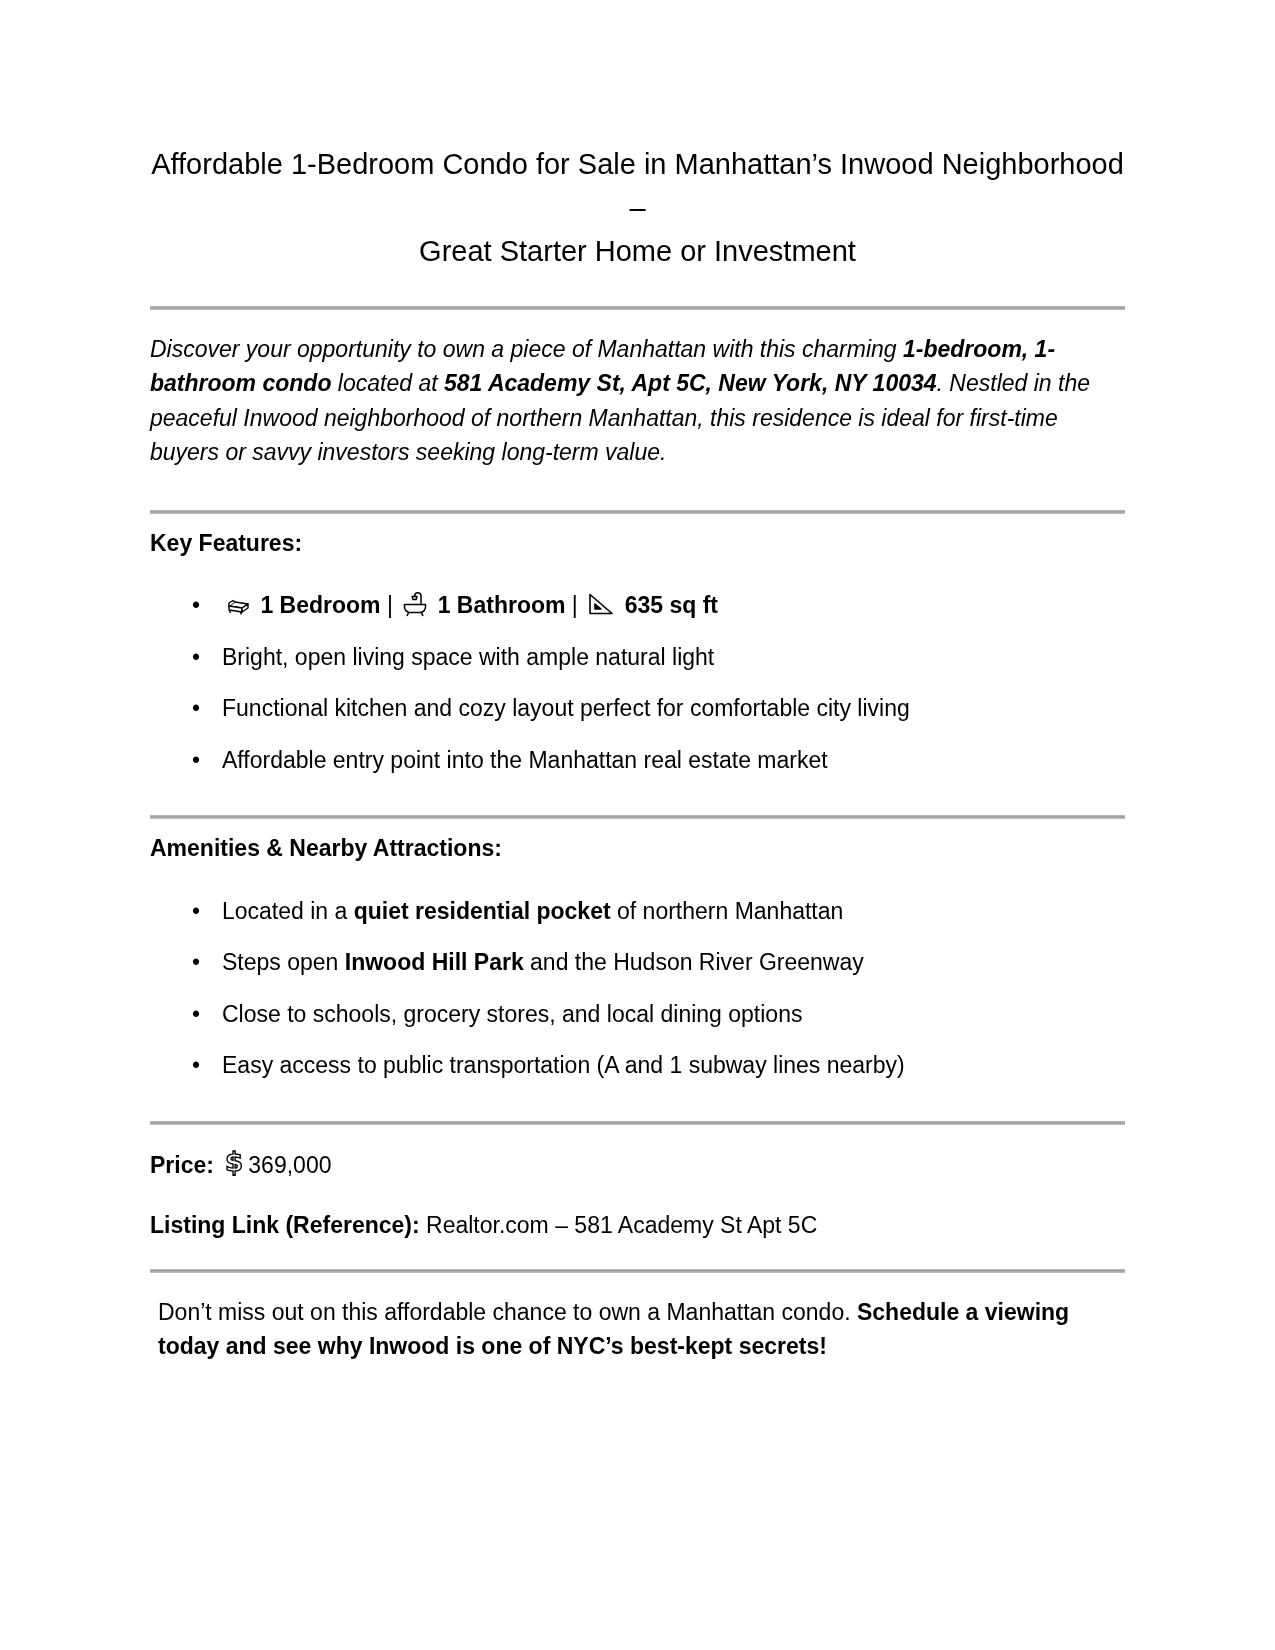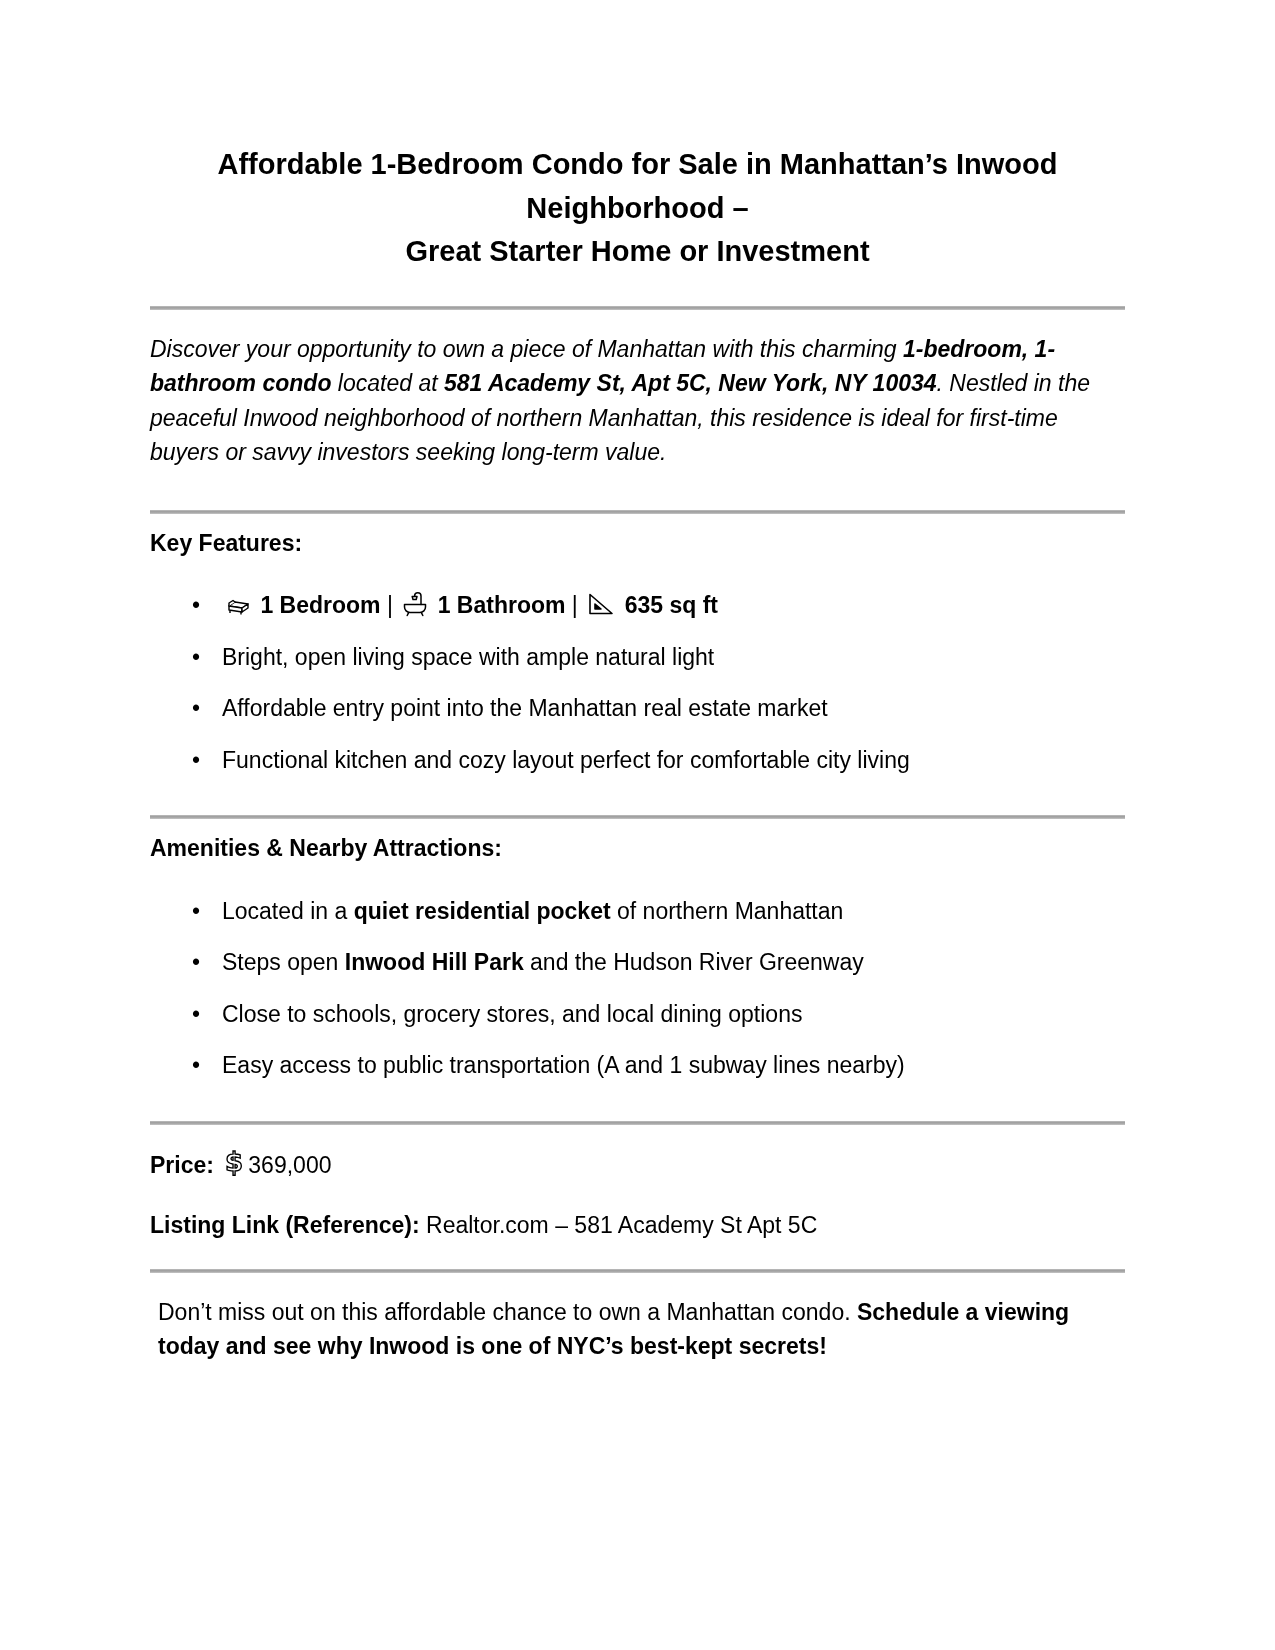--- a/index.html
+++ b/index.html
@@ -16,21 +16,21 @@
     background: #ffffff;
     color: #000000;
     font-family: "Liberation Sans", "DejaVu Sans", sans-serif;
     font-size: 23px;
     line-height: 1.5;
     overflow: hidden;
   }
   h1.doc-title {
     font-size: 29px;
     line-height: 1.5;
-    font-weight: bold;
+    font-weight: normal;
     text-align: center;
     margin: 0 0 32px 0;
   }
   .rule {
     height: 4px;
     border: 0;
     margin: 0;
     background: linear-gradient(#bfbfbf, #9b9b9b 45%, #c6c6c6);
   }
   p.para {
@@ -103,22 +103,22 @@
       <path d="M19 15.5 V7 a3.2 3.2 0 0 0 -6.4 0"></path>
       <path d="M10.2 7.5 h4.8 l-0.8 3 h-3.2 Z" fill="#fff"></path>
     </svg>
   </span><span class="b"> 1 Bathroom</span><span> | </span><span class="icon">
     <svg width="28" height="26" viewBox="0 0 28 26" fill="none" stroke="#000" stroke-width="1.6" stroke-linejoin="round">
       <path d="M3 3.5 L3 22.5 L25 22.5 Z" fill="#fff"></path>
       <path d="M8 13 L8 18 L14 18 Z" fill="#000"></path>
     </svg>
   </span><span class="b"> 635 sq ft</span></span></li>
     <li><span><span>Bright, open living space with ample natural light</span></span></li>
+    <li><span><span>Functional kitchen and cozy layout perfect for comfortable city living</span></span></li>
     <li><span><span>Affordable entry point into the Manhattan real estate market</span></span></li>
-    <li><span><span>Functional kitchen and cozy layout perfect for comfortable city living</span></span></li>
   </ul>
 
   <div class="rule"></div>
 
   <p class="section-heading">Amenities &amp; Nearby Attractions:</p>
 
   <ul class="doc-list">
     <li><span><span>Located in a </span><span class="b">quiet residential pocket</span><span> of northern Manhattan</span></span></li>
     <li><span><span>Steps open </span><span class="b">Inwood Hill Park</span><span> and the Hudson River Greenway</span></span></li>
     <li><span><span>Close to schools, grocery stores, and local dining options</span></span></li>

